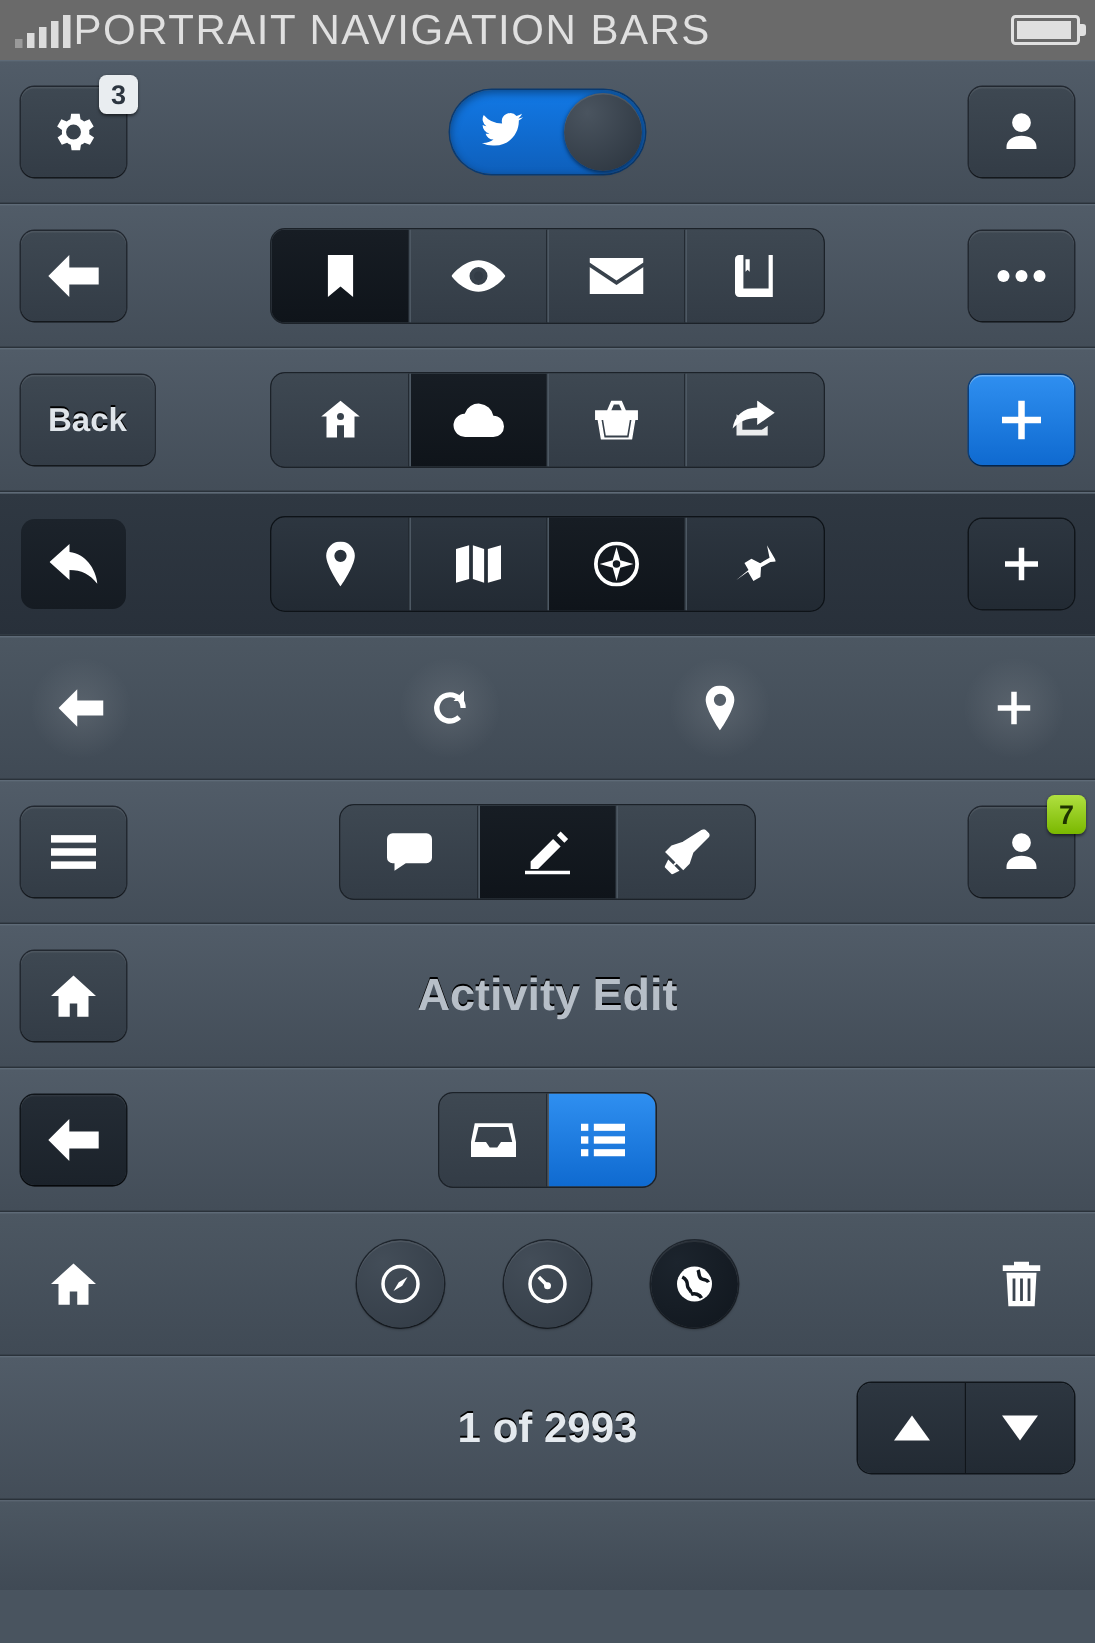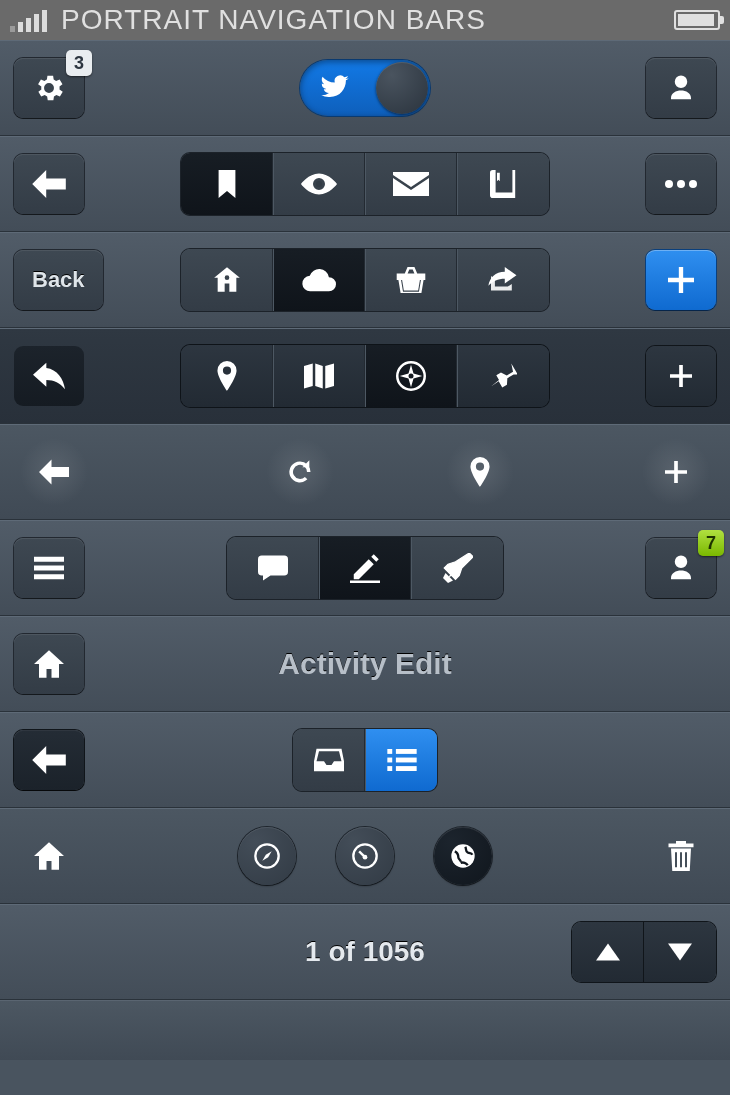--- a/index.html
+++ b/index.html
@@ -11,21 +11,21 @@
     -webkit-font-smoothing: antialiased;
   }
 
   
   .statusbar {
     height: 40px;
     background: #6a6a6a;
     display: flex;
     align-items: center;
     padding: 0 10px;
-    gap: 14px;
+    gap: 2px;
   }
   .sig { display: flex; align-items: flex-end; gap: 3px; height: 24px; }
   .sig span { width: 5px; background: #dcdcdc; display: block; }
   .sig span.dim { background: #9a9a9a; }
   .statusbar .title {
     color: #e0e0e0;
     font-size: 28px;
     letter-spacing: 1px;
     font-weight: 500;
   }
@@ -471,21 +471,21 @@
           <path d="M2 6h16l-1 18H3zM0 2h20v3H0zM6 0h8v2H6z"></path>
           <path d="M6 9v12M10 9v12M14 9v12" stroke="#3a444f" stroke-width="1.5"></path>
         </svg>
     </div>
   </div>
 </div>
 
 <div class="navbar">
 
   <div class="center-abs">
-    <div class="navtitle strong" style="font-size:28px">1 of 1056</div>
+    <div class="navtitle strong" style="font-size:28px">1 of 2993</div>
   </div>
 
   <div class="right-abs">
     <div class="stepper">
       <div class="cell">
         <svg width="24" height="18" viewBox="0 0 20 14" fill="#fff">
             <path d="M10 0l10 14H0z"></path>
           </svg>
       </div>
       <div class="cell">

